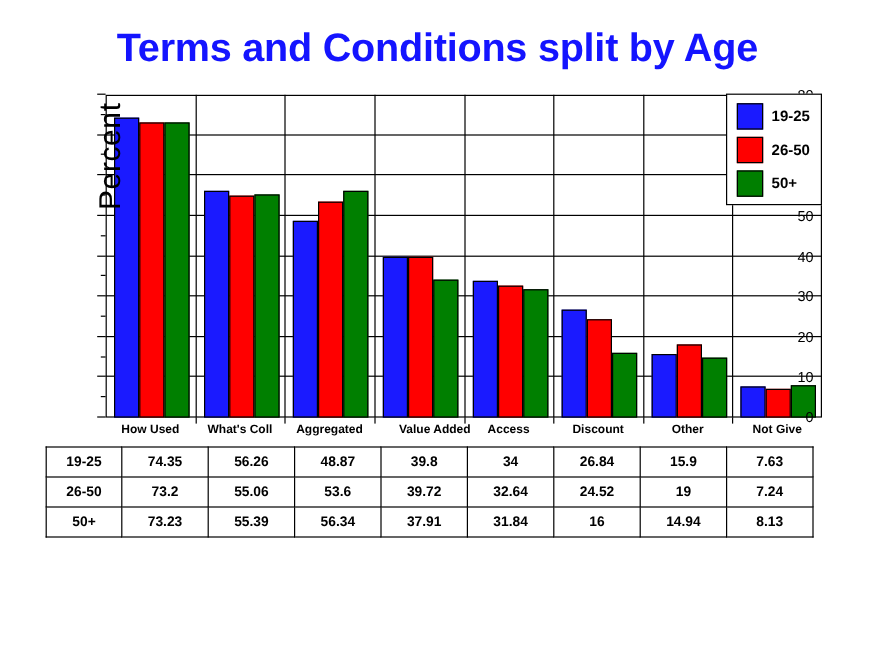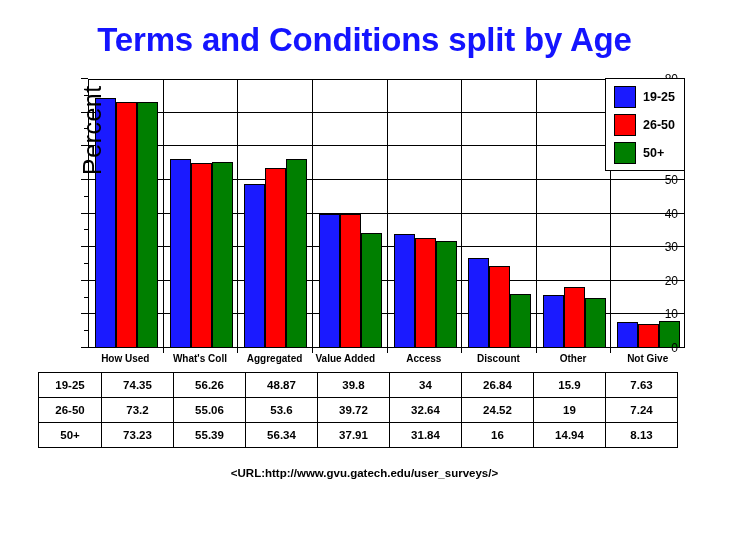--- a/index.html
+++ b/index.html
@@ -260,21 +260,21 @@
       <div class="xtick" style="left: 224px;"></div>
       <div class="xtick" style="left: 299px;"></div>
       <div class="xtick" style="left: 373px;"></div>
       <div class="xtick" style="left: 448px;"></div>
       <div class="xtick" style="left: 522px;"></div>
     </div>
   <div id="xlabels">
       <div class="xcat-label" style="left: 0px; width: 74.625px;">How Used</div>
       <div class="xcat-label" style="left: 74.625px; width: 74.625px;">What's Coll</div>
       <div class="xcat-label" style="left: 149.25px; width: 74.625px;">Aggregated</div>
-      <div class="xcat-label" style="left: 220px; width: 74.625px;">Value Added</div>
+      <div class="xcat-label" style="left: 237px; width: 74.625px;">Value Added</div>
       <div class="xcat-label" style="left: 298.5px; width: 74.625px;">Access</div>
       <div class="xcat-label" style="left: 373.125px; width: 74.625px;">Discount</div>
       <div class="xcat-label" style="left: 447.75px; width: 74.625px;">Other</div>
       <div class="xcat-label" style="left: 522.375px; width: 74.625px;">Not Give</div>
     </div>
   <div id="y-axis-title">Percent</div>
   <div id="ylabels">
       <div class="ytick-label" style="bottom: -6px;">0</div>
       <div class="ytick-label" style="bottom: 27.625px;">10</div>
       <div class="ytick-label" style="bottom: 61.25px;">20</div>
@@ -334,14 +334,13 @@
         <td>37.91</td>
         <td>31.84</td>
         <td>16</td>
         <td>14.94</td>
         <td>8.13</td>
       </tr>
     </tbody>
 </table>
 
 <div id="footer">
-  <div>&lt;URL:http://www.gvu.gatech.edu/user_surveys/&gt;</div>
 </div>
 
 </body></html>

